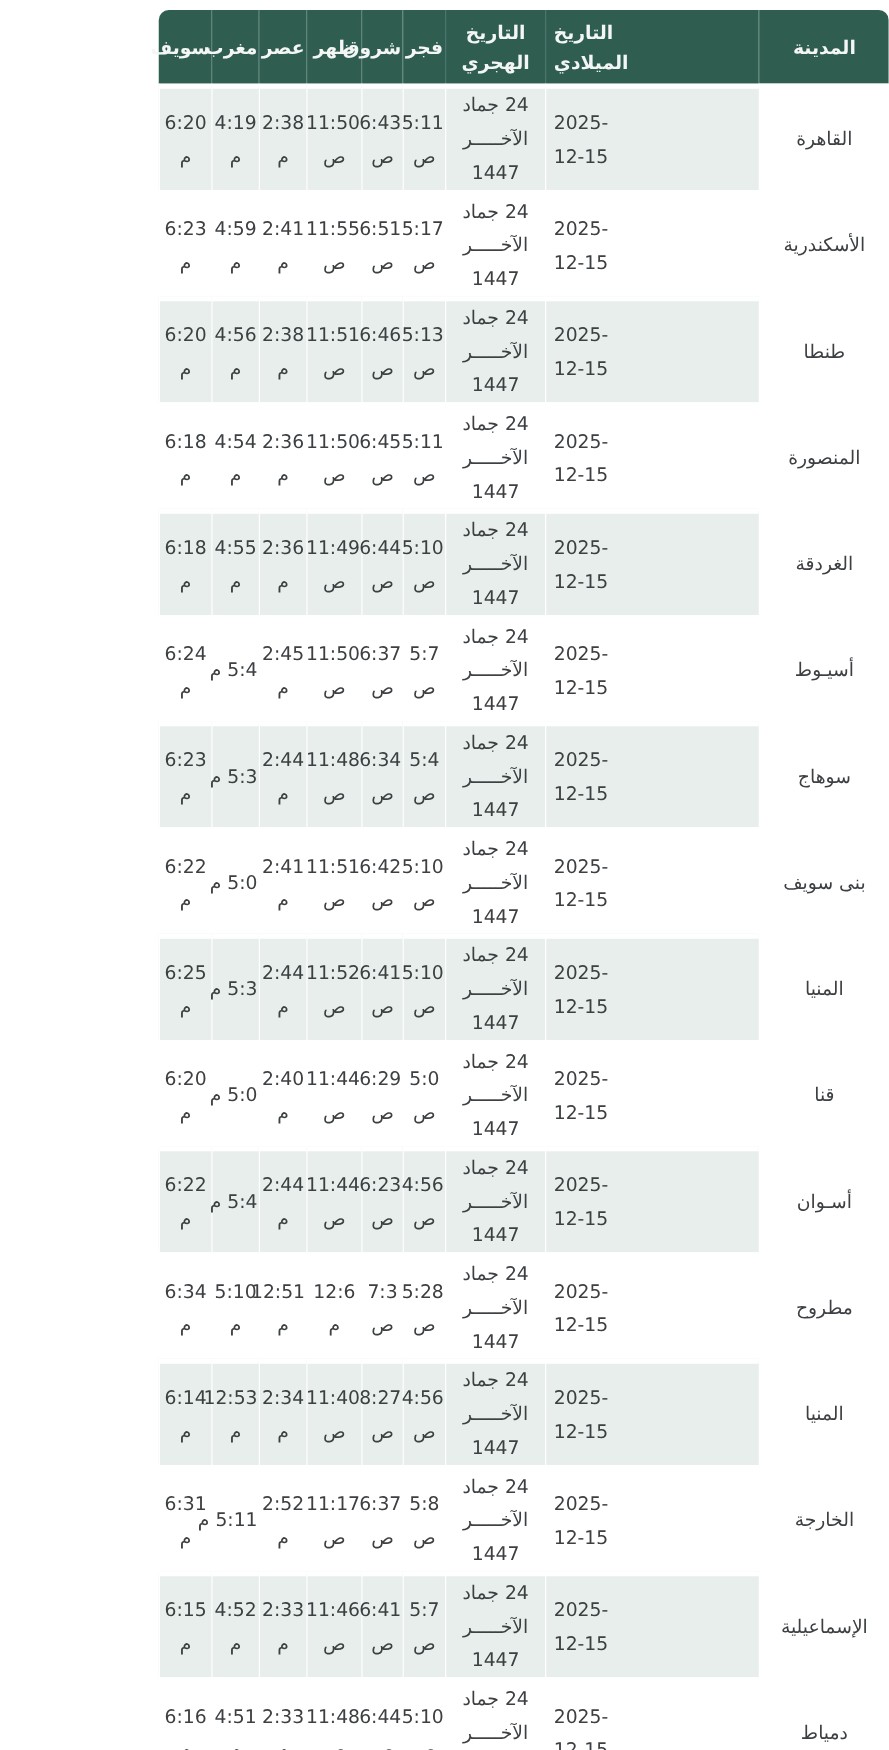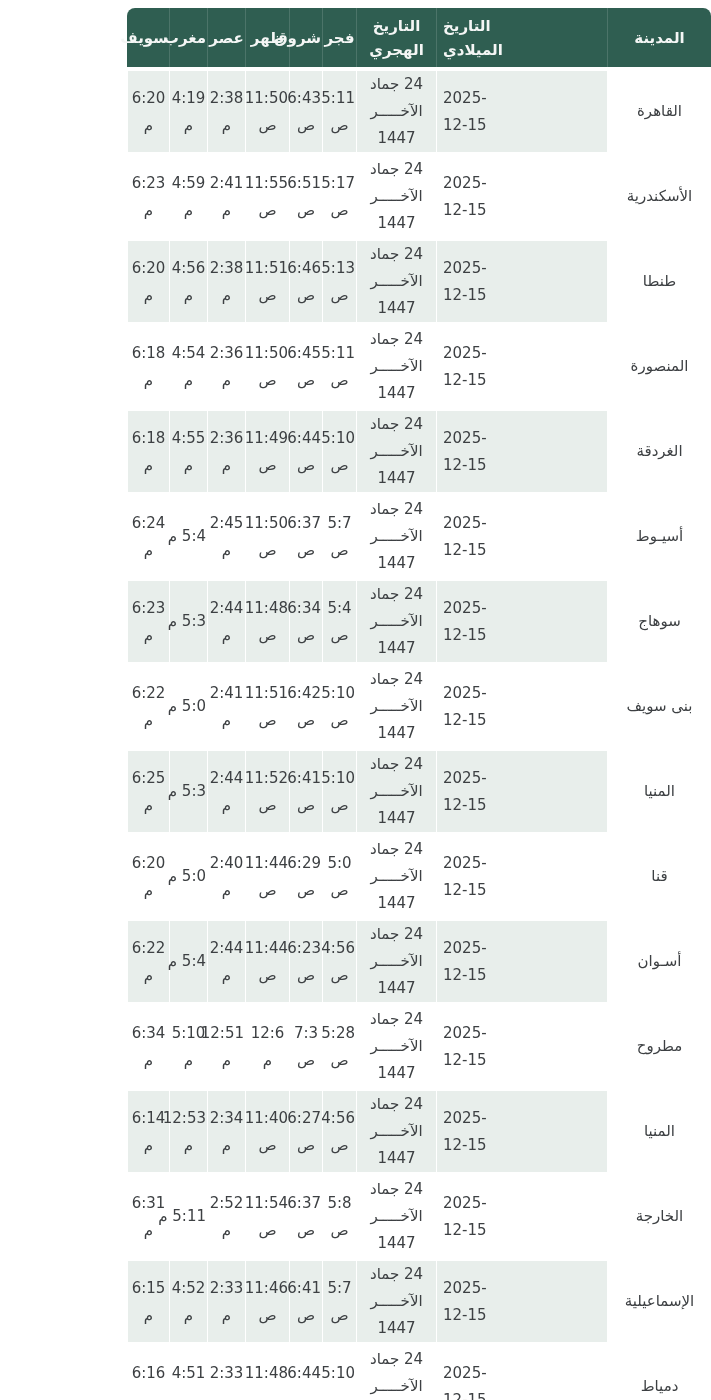--- a/index.html
+++ b/index.html
@@ -307,21 +307,21 @@
   </tr>
         <tr>
     <td class="c-city">المنيا</td>
     <td class="c-greg"><span class="ltr">2025-
 12-15</span></td>
     <td class="c-hijri">24 جماد
 الآخـــــر
 1447</td>
     <td class="c-time">4:56
 ص</td>
-    <td class="c-time">6:27
+    <td class="c-time">8:27
 ص</td>
     <td class="c-time">11:40
 ص</td>
     <td class="c-time">2:34
 م</td>
     <td class="c-time">12:53
 م</td>
     <td class="c-time">6:14
 م</td>
   </tr>
@@ -329,21 +329,21 @@
     <td class="c-city">الخارجة</td>
     <td class="c-greg"><span class="ltr">2025-
 12-15</span></td>
     <td class="c-hijri">24 جماد
 الآخـــــر
 1447</td>
     <td class="c-time">5:8
 ص</td>
     <td class="c-time">6:37
 ص</td>
-    <td class="c-time">11:54
+    <td class="c-time">11:17
 ص</td>
     <td class="c-time">2:52
 م</td>
     <td class="c-time">5:11&nbsp;م</td>
     <td class="c-time">6:31
 م</td>
   </tr>
         <tr>
     <td class="c-city">الإسماعيلية</td>
     <td class="c-greg"><span class="ltr">2025-

